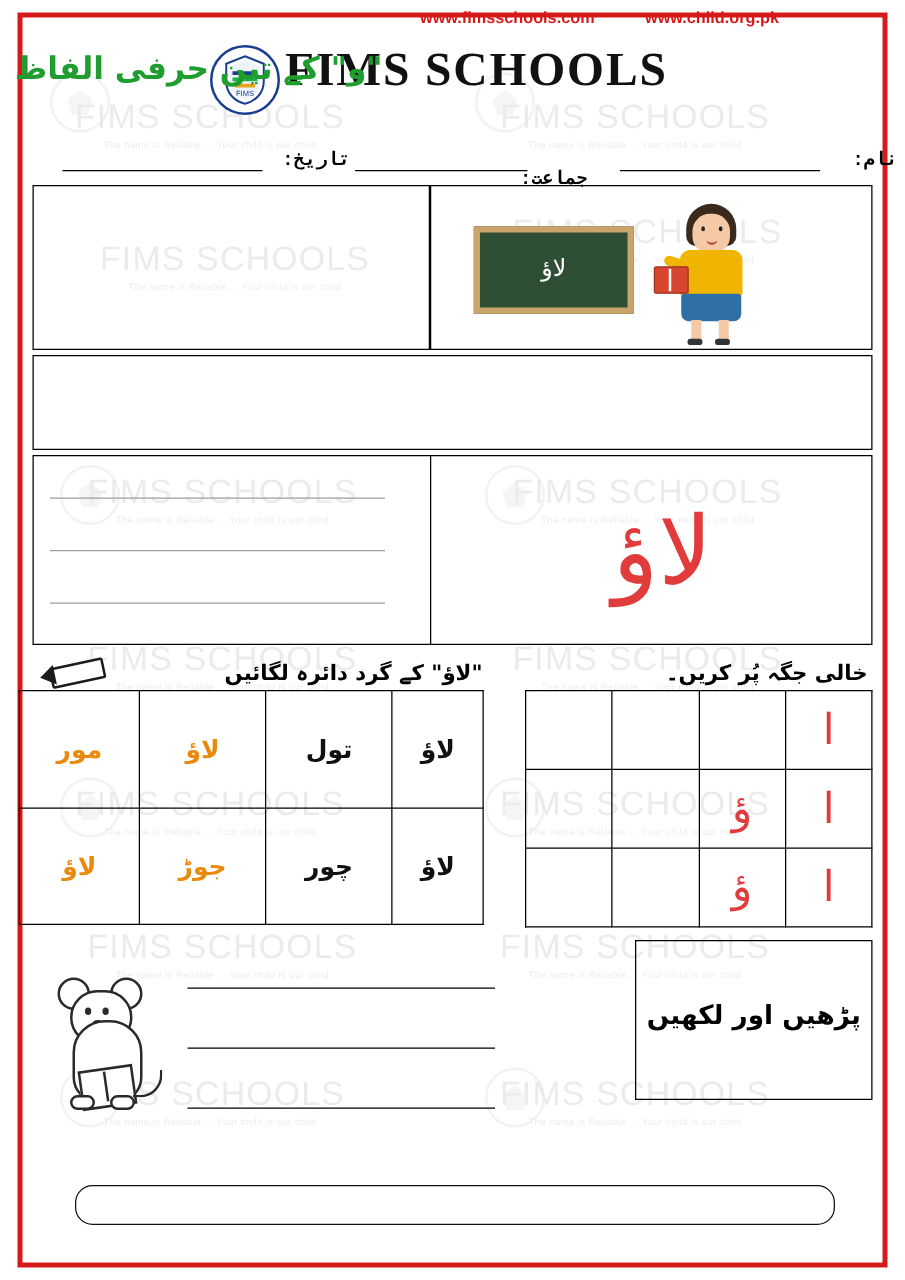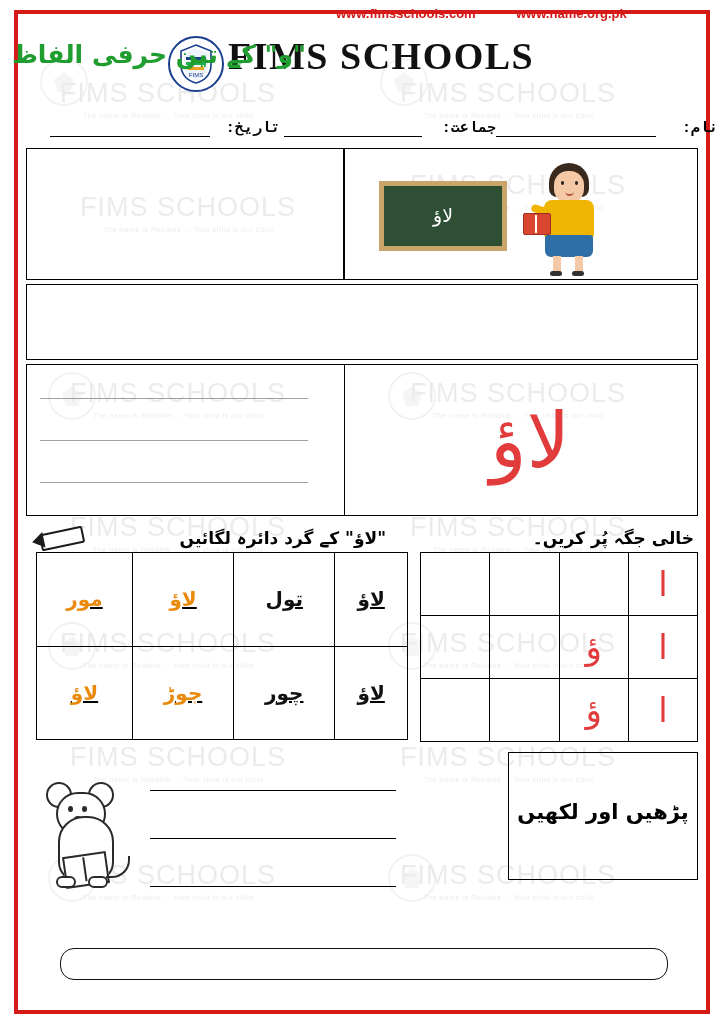--- a/index.html
+++ b/index.html
@@ -287,25 +287,24 @@
     width: 0; height: 0;
     border-top: 8px solid transparent;
     border-bottom: 8px solid transparent;
     border-right: 12px solid #1b1b1b;
     transform: rotate(-12deg);
   }
 
   
   #word-table {
     position: absolute;
-    left: 36px; top: 552px;
+    left: 15px; top: 552px;
     width: 372px;
     height: 188px;
     border-collapse: collapse;
-    text-decoration: underline;
   }
   #word-table td {
     border: 1.5px solid #000;
     text-align: center;
     font-size: 20px;
     font-weight: bold;
     direction: rtl;
     font-family: "DejaVu Sans", sans-serif;
     height: 62px;
     padding: 0;
@@ -488,21 +487,21 @@
         <path d="M12 24 h16 v3 h-16 z" fill="#e8a51c"></path>
         <text x="20" y="34" font-size="6" text-anchor="middle" fill="#1a3f8f" font-family="Liberation Sans">FIMS</text>
       </svg>
     </div>
     <div class="school-name">FIMS SCHOOLS</div>
   </div>
 
   <div class="info-row">
     <div class="info-item" style="left:634px; width:58px; text-align:right;">نام:</div>
     <div class="info-line" style="left:470px; width:160px;"></div>
-    <div class="info-item" style="left:404px; width:66px; text-align:right;">جماعت:</div>
+    <div class="info-item" style="left:384px; width:66px; text-align:center;margin-top:15px;">جماعت:</div>
     <div class="info-line" style="left:258px; width:138px;"></div>
     <div class="info-item" style="left:188px; width:66px; text-align:right;">تاریخ:</div>
     <div class="info-line" style="left:24px; width:160px;"></div>
   </div>
 
   <div class="box" id="title-box"></div>
   <div id="title-text">"و" کے تین حرفی الفاظ</div>
 
   <div class="box" id="teacher-box">
     <div class="chalkboard">
@@ -603,15 +602,15 @@
     <div class="m-tail"></div>
     <div class="m-foot l"></div>
     <div class="m-foot r"></div>
   </div>
 
   <div class="box" id="read-write-box"></div>
   <div id="read-write-text">پڑھیں اور لکھیں</div>
 
   <div id="footer-box"></div>
   <div class="footer-item" id="footer-2">www.fimsschools.com</div>
-  <div class="footer-item" id="footer-3">www.name.org.pk</div>
+  <div class="footer-item" id="footer-3">www.child.org.pk</div>
 
 </div>
 
 </body></html>

